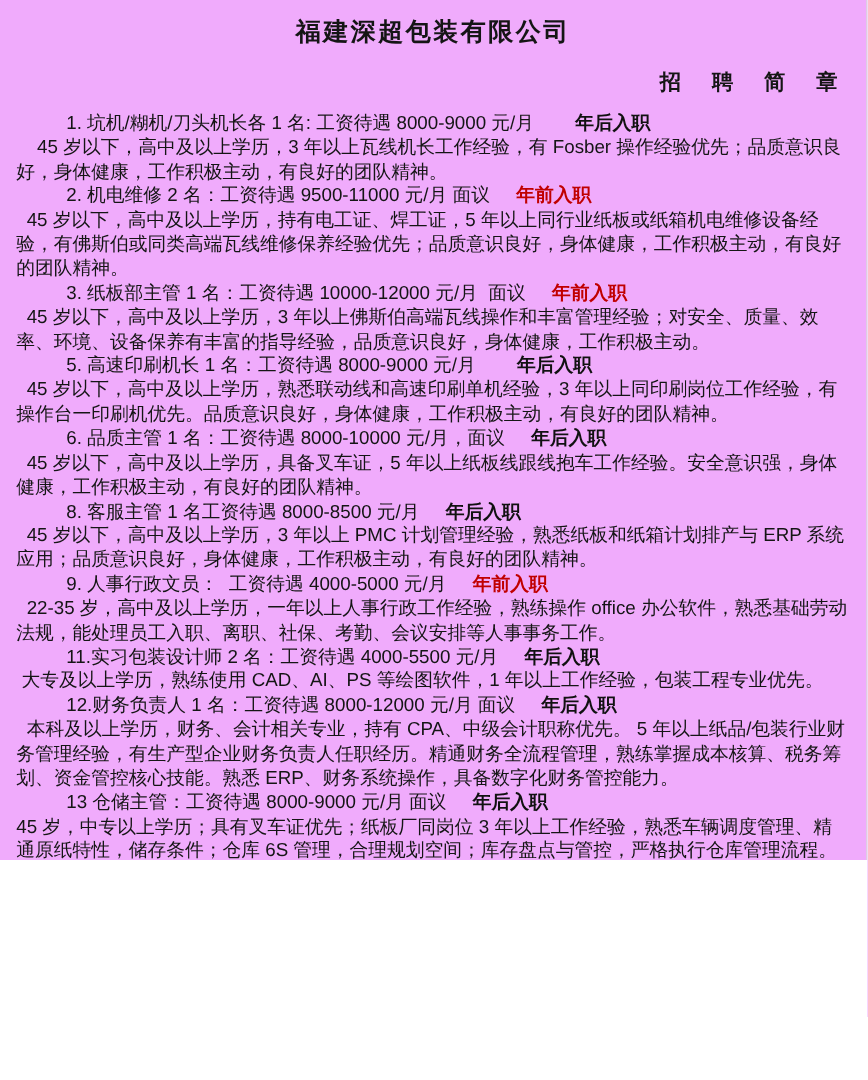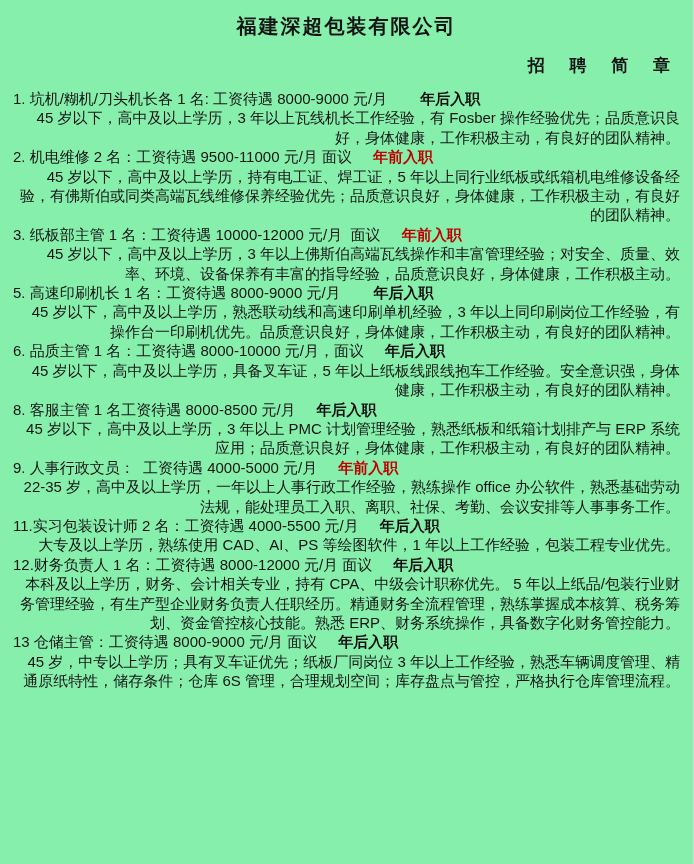--- a/index.html
+++ b/index.html
@@ -1,21 +1,21 @@
 <!DOCTYPE html>
 <html><head>
 <meta charset="utf-8">
 <style>
   html,body{margin:0;padding:0;background:#ffffff;}
   .page{
     position:relative;
-    width:694px;height:864px;
+    width:694px;height:688px;
     box-sizing:border-box;
     padding:8px 13px 6px 13px;
-    background:#86efac;
+    background:#f0abfc;
     font-family:"Liberation Sans","DejaVu Sans",sans-serif;
     font-size:15px;
     line-height:19.4px;
     color:#151515;
     overflow:hidden;
     border-right:1px solid #d8d8d8;
   }
   .doc-title{
     text-align:center;
     font-size:20px;
@@ -26,22 +26,22 @@
   }
   .doc-subtitle{
     text-align:right;
     font-size:17px;
     font-weight:bold;
     letter-spacing:10px;
     margin:17px 0 12px 0;
     line-height:22px;
   }
   .job{margin:0;}
-  .job-head{white-space:pre-wrap;}
-  .job-detail{white-space:pre-wrap;text-align:right;}
+  .job-head{white-space:pre-wrap;margin-left:40px;}
+  .job-detail{white-space:pre-wrap;}
   .timing{font-weight:bold;margin-left:1.4em;}
   .timing.black{color:#111111;}
   .timing.red{color:#c00000;}
   .job:nth-child(7) .timing{margin-left:3.6em;}
   .job:nth-child(1) .timing{margin-left:2.2em;}
   .job:nth-child(5) .timing{margin-left:2.2em;}
   .job:nth-child(13) .timing{margin-left:2.0em;}
 </style>
 </head>
 <body>

